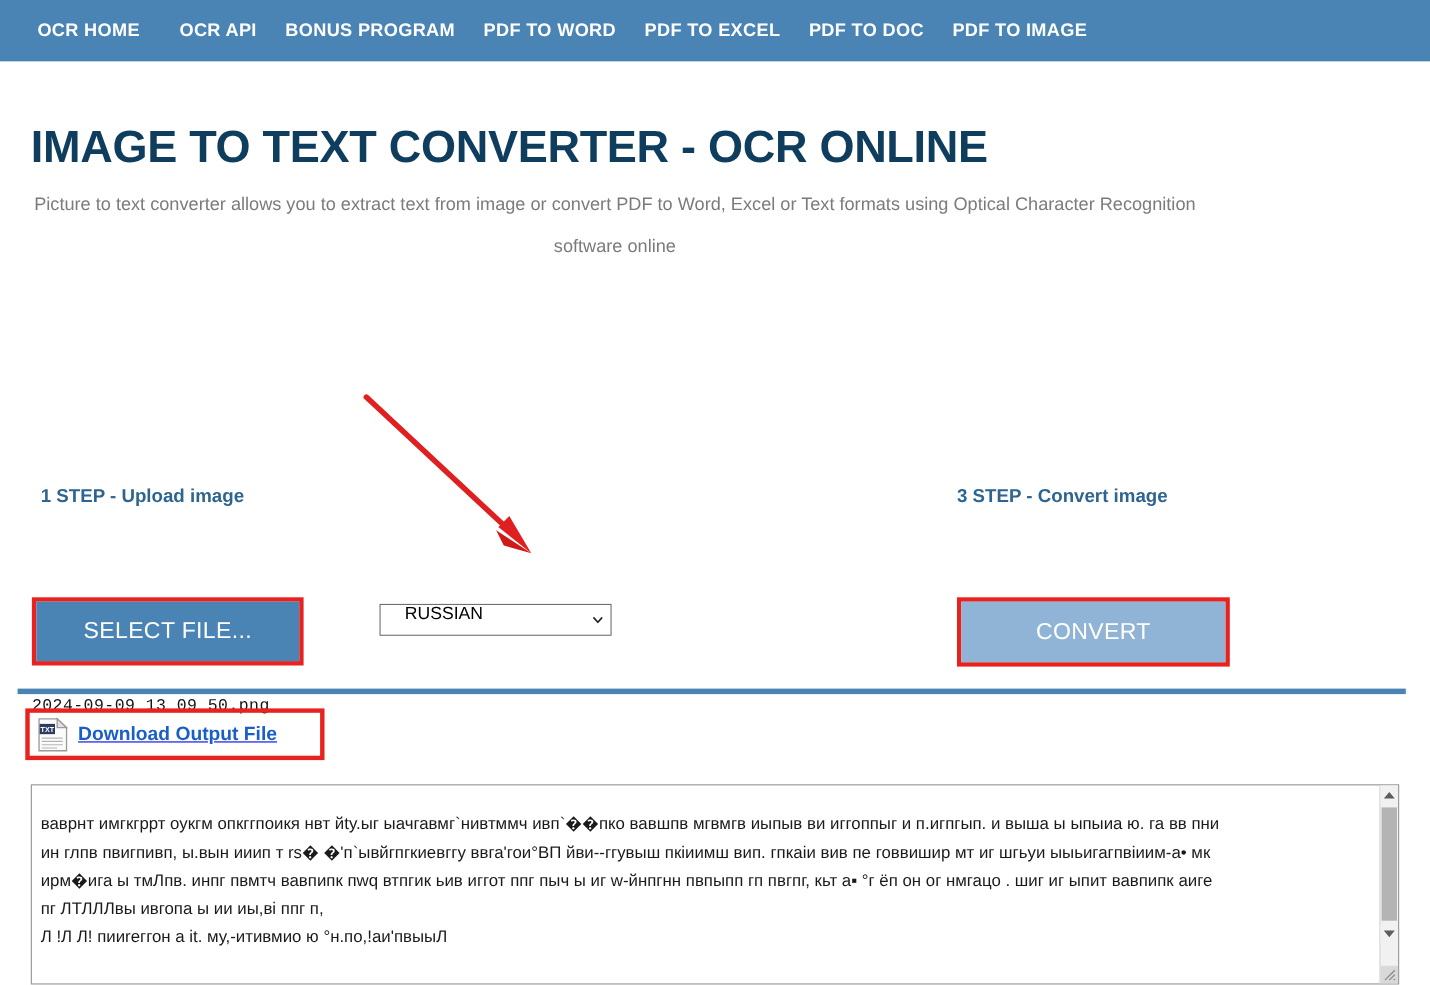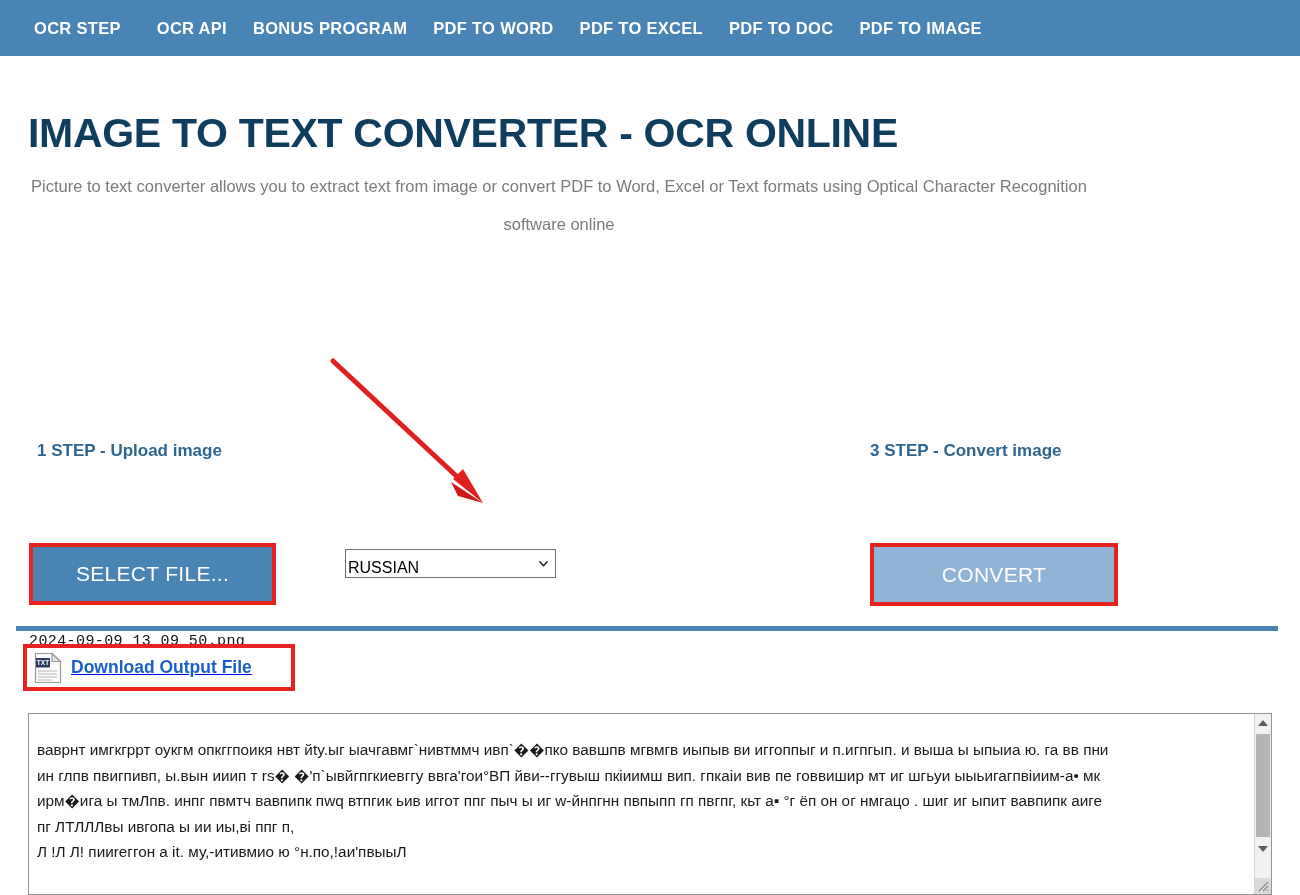--- a/index.html
+++ b/index.html
@@ -128,23 +128,23 @@
   
   .select-box {
     position: absolute;
     height: 29px;
     box-sizing: border-box;
     border: 1px solid #707070;
     background: #ffffff;
     font-family: "Liberation Sans", sans-serif;
     font-size: 16px;
     color: #000000;
-    padding: 0 22px 0 2px;
-    display: flex;
-    align-items: flex-end;
+    padding: 0 22px 0 22px;
+    display: flex;
+    align-items: flex-start;
     cursor: pointer;
     border-radius: 0;
     white-space: nowrap;
     overflow: hidden;
   }
   .select-box .caret {
     position: absolute;
     right: 7px;
     top: 50%;
     width: 9px;
@@ -278,21 +278,21 @@
     border-left: 5px solid transparent;
     border-right: 5px solid transparent;
   }
   .tri-up   { border-bottom: 6px solid #5e5e5e; }
   .tri-down { border-top: 6px solid #5e5e5e; }
 </style>
 </head>
 <body>
 
 <div class="navbar">
-  <a class="nav-item first" href="#">OCR STEP</a>
+  <a class="nav-item first" href="#">OCR HOME</a>
   <a class="nav-item" href="#">OCR API</a>
   <a class="nav-item" href="#">BONUS PROGRAM</a>
   <a class="nav-item" href="#">PDF TO WORD</a>
   <a class="nav-item" href="#">PDF TO EXCEL</a>
   <a class="nav-item" href="#">PDF TO DOC</a>
   <a class="nav-item" href="#">PDF TO IMAGE</a>
 </div>
 
 <div class="page">
 

